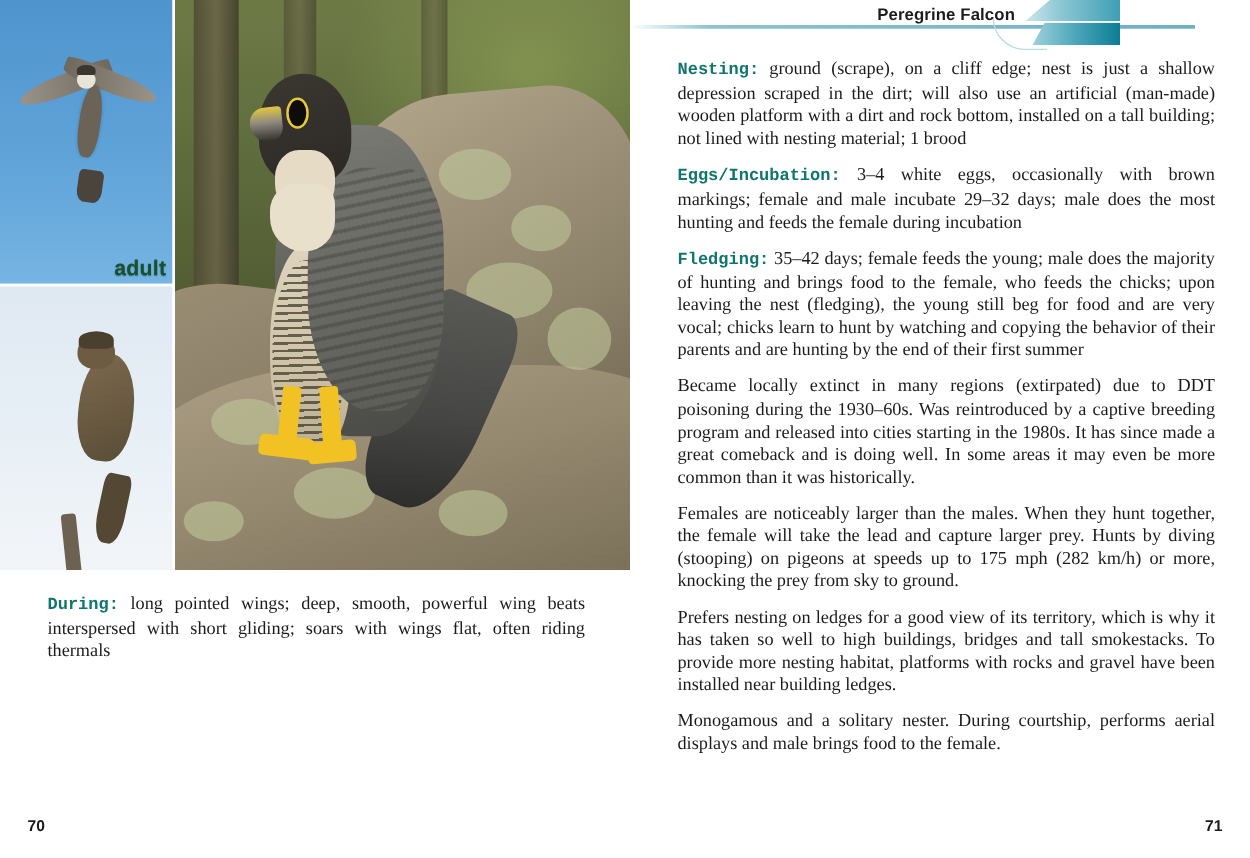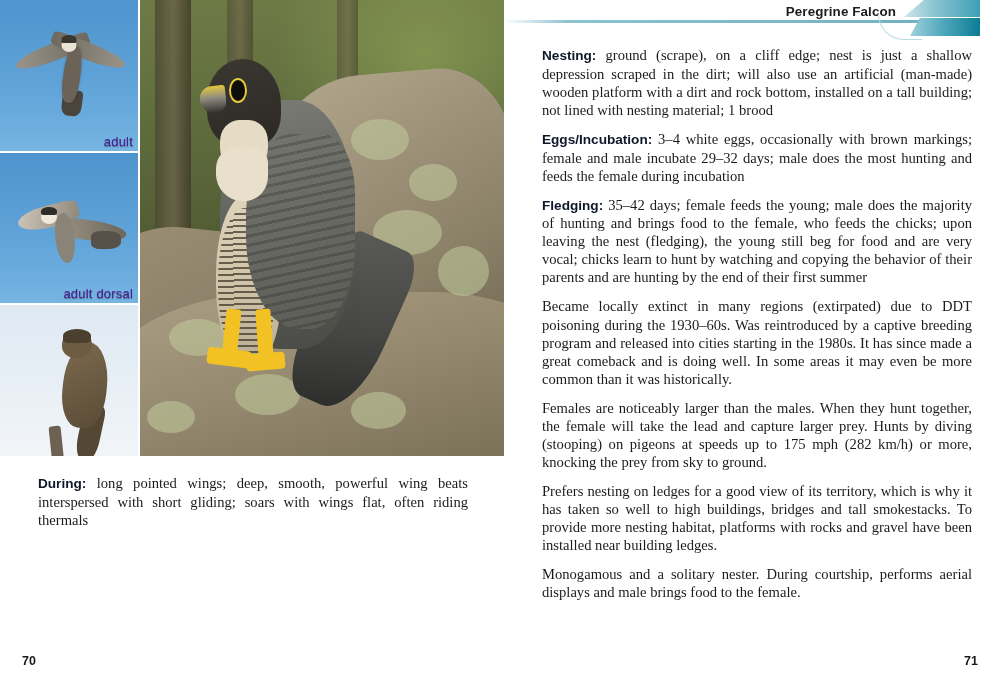--- a/index.html
+++ b/index.html
@@ -13,21 +13,21 @@
 
   .plates { position:absolute; left:0; top:0; width:504px; height:456px; display:flex; }
 
   .thumb-col { width:140px; height:456px; display:flex; flex-direction:column; }
 
   .thumb { position:relative; flex:1 1 0; overflow:hidden; border-bottom:2px solid #fff;
            border-right:2px solid #fff; }
   .thumb:last-child { border-bottom:none; }
 
   .thumb-label { position:absolute; right:5px; bottom:2px; font-family:"Liberation Sans", sans-serif;
-                 font-weight:normal; font-size:13px; color:#4c1d95; letter-spacing:.2px;
+                 font-weight:bold; font-size:17px; color:#14532d; letter-spacing:.2px;
                  text-shadow:0 1px 1px rgba(0,0,0,.45); z-index:6; }
 
   .mainphoto { position:relative; width:364px; height:456px; overflow:hidden; }
 
   
   .sky-blue   { position:absolute; inset:0; background:linear-gradient(180deg,#4f94cd 0%,#5fa3d8 55%,#76b4e2 100%); }
   .sky-deep   { position:absolute; inset:0; background:linear-gradient(180deg,#1565a8 0%,#1f74b8 60%,#2a82c4 100%); }
   .sky-pale   { position:absolute; inset:0; background:linear-gradient(180deg,#dfe9f2 0%,#e9f0f6 60%,#f2f5f8 100%); }
 
   
@@ -134,29 +134,29 @@
   .mpb-legB { left:27%; top:74%; width:7%; height:15%; transform:rotate(-4deg); }
   .mpb-footA, .mpb-footB { position:absolute; height:5%; background:#f2c225; border-radius:4px; }
   .mpb-footA { left:4%; top:86%; width:20%; transform:rotate(7deg); }
   .mpb-footB { left:22%; top:87%; width:18%; transform:rotate(-5deg); }
 
   
   .left-text { position:absolute; left:38px; top:474px; width:430px; }
   .para { font-size:14.6px; line-height:1.235; color:#1b1b1b; text-align:justify;
           margin-bottom:11px; }
   .para:last-child { margin-bottom:0; }
-  .lbl { font-family:Liberation Sans, sans-serif; font-weight:bold; font-size:13.6px; color:#0f172a; }
+  .lbl { font-family:Liberation Mono, monospace; font-weight:bold; font-size:13.6px; color:#0f766e; }
 
   .pgnum-left { position:absolute; left:22px; bottom:18px; font-family:"Liberation Sans", sans-serif;
                 font-weight:bold; font-size:12.5px; color:#1a1a1a; }
 
   
   .page-right { position:relative; width:496px; height:686px; background:#fff; }
 
-  .header { position:absolute; left:0; top:0; width:476px; height:34px; }
+  .header { position:absolute; left:0; top:0; width:392px; height:34px; }
   .hdr-rule { position:absolute; left:0; top:20px; width:452px; height:2.5px;
               background:linear-gradient(90deg,#ffffff 0%,#8cc3cf 14%,#7ab6c5 70%,#6fb0c0 100%); }
   .hdr-title { position:absolute; right:84px; top:4px; font-family:"Liberation Sans", sans-serif;
                font-weight:bold; font-size:13.4px; color:#1c1c1c; letter-spacing:.1px; white-space:nowrap; }
   .ribbon { position:absolute; right:0; top:0; width:76px; height:36px; overflow:hidden; }
   .ribbon-top { position:absolute; right:0; top:0; width:76px; height:17px;
       background:linear-gradient(90deg,#cfe7ec 0%,#8cc6d3 38%,#3e9fb4 100%);
       clip-path:polygon(26% 0, 100% 0, 100% 100%, 0 100%); }
   .ribbon-bot { position:absolute; right:0; top:18px; width:70px; height:18px;
       background:linear-gradient(90deg,#9fd2dc 0%,#53a9bd 45%,#0b7d95 100%);
@@ -185,30 +185,20 @@
           <div class="sky-blue"></div>
           <div class="bird b1-wingL"></div>
           <div class="bird b1-wingR"></div>
           <div class="bird b1-tail"></div>
           <div class="bird b1-body"></div>
           <div class="bird b1-head"></div>
           <div class="bird b1-hood"></div>
           <span class="thumb-label">adult</span>
         </div>
 
-        <div class="thumb">
-          <div class="sky-blue"></div>
-          <div class="bird b2-wingL"></div>
-          <div class="bird b2-wingR"></div>
-          <div class="bird b2-tail"></div>
-          <div class="bird b2-body"></div>
-          <div class="bird b2-head"></div>
-          <div class="bird b2-hood"></div>
-          <span class="thumb-label">adult dorsal</span>
-        </div>
 
 
         <div class="thumb">
           <div class="sky-pale"></div>
           <div class="bird b4-perch"></div>
           <div class="bird b4-tail"></div>
           <div class="bird b4-body"></div>
           <div class="bird b4-head"></div>
           <div class="bird b4-cap"></div>
 

